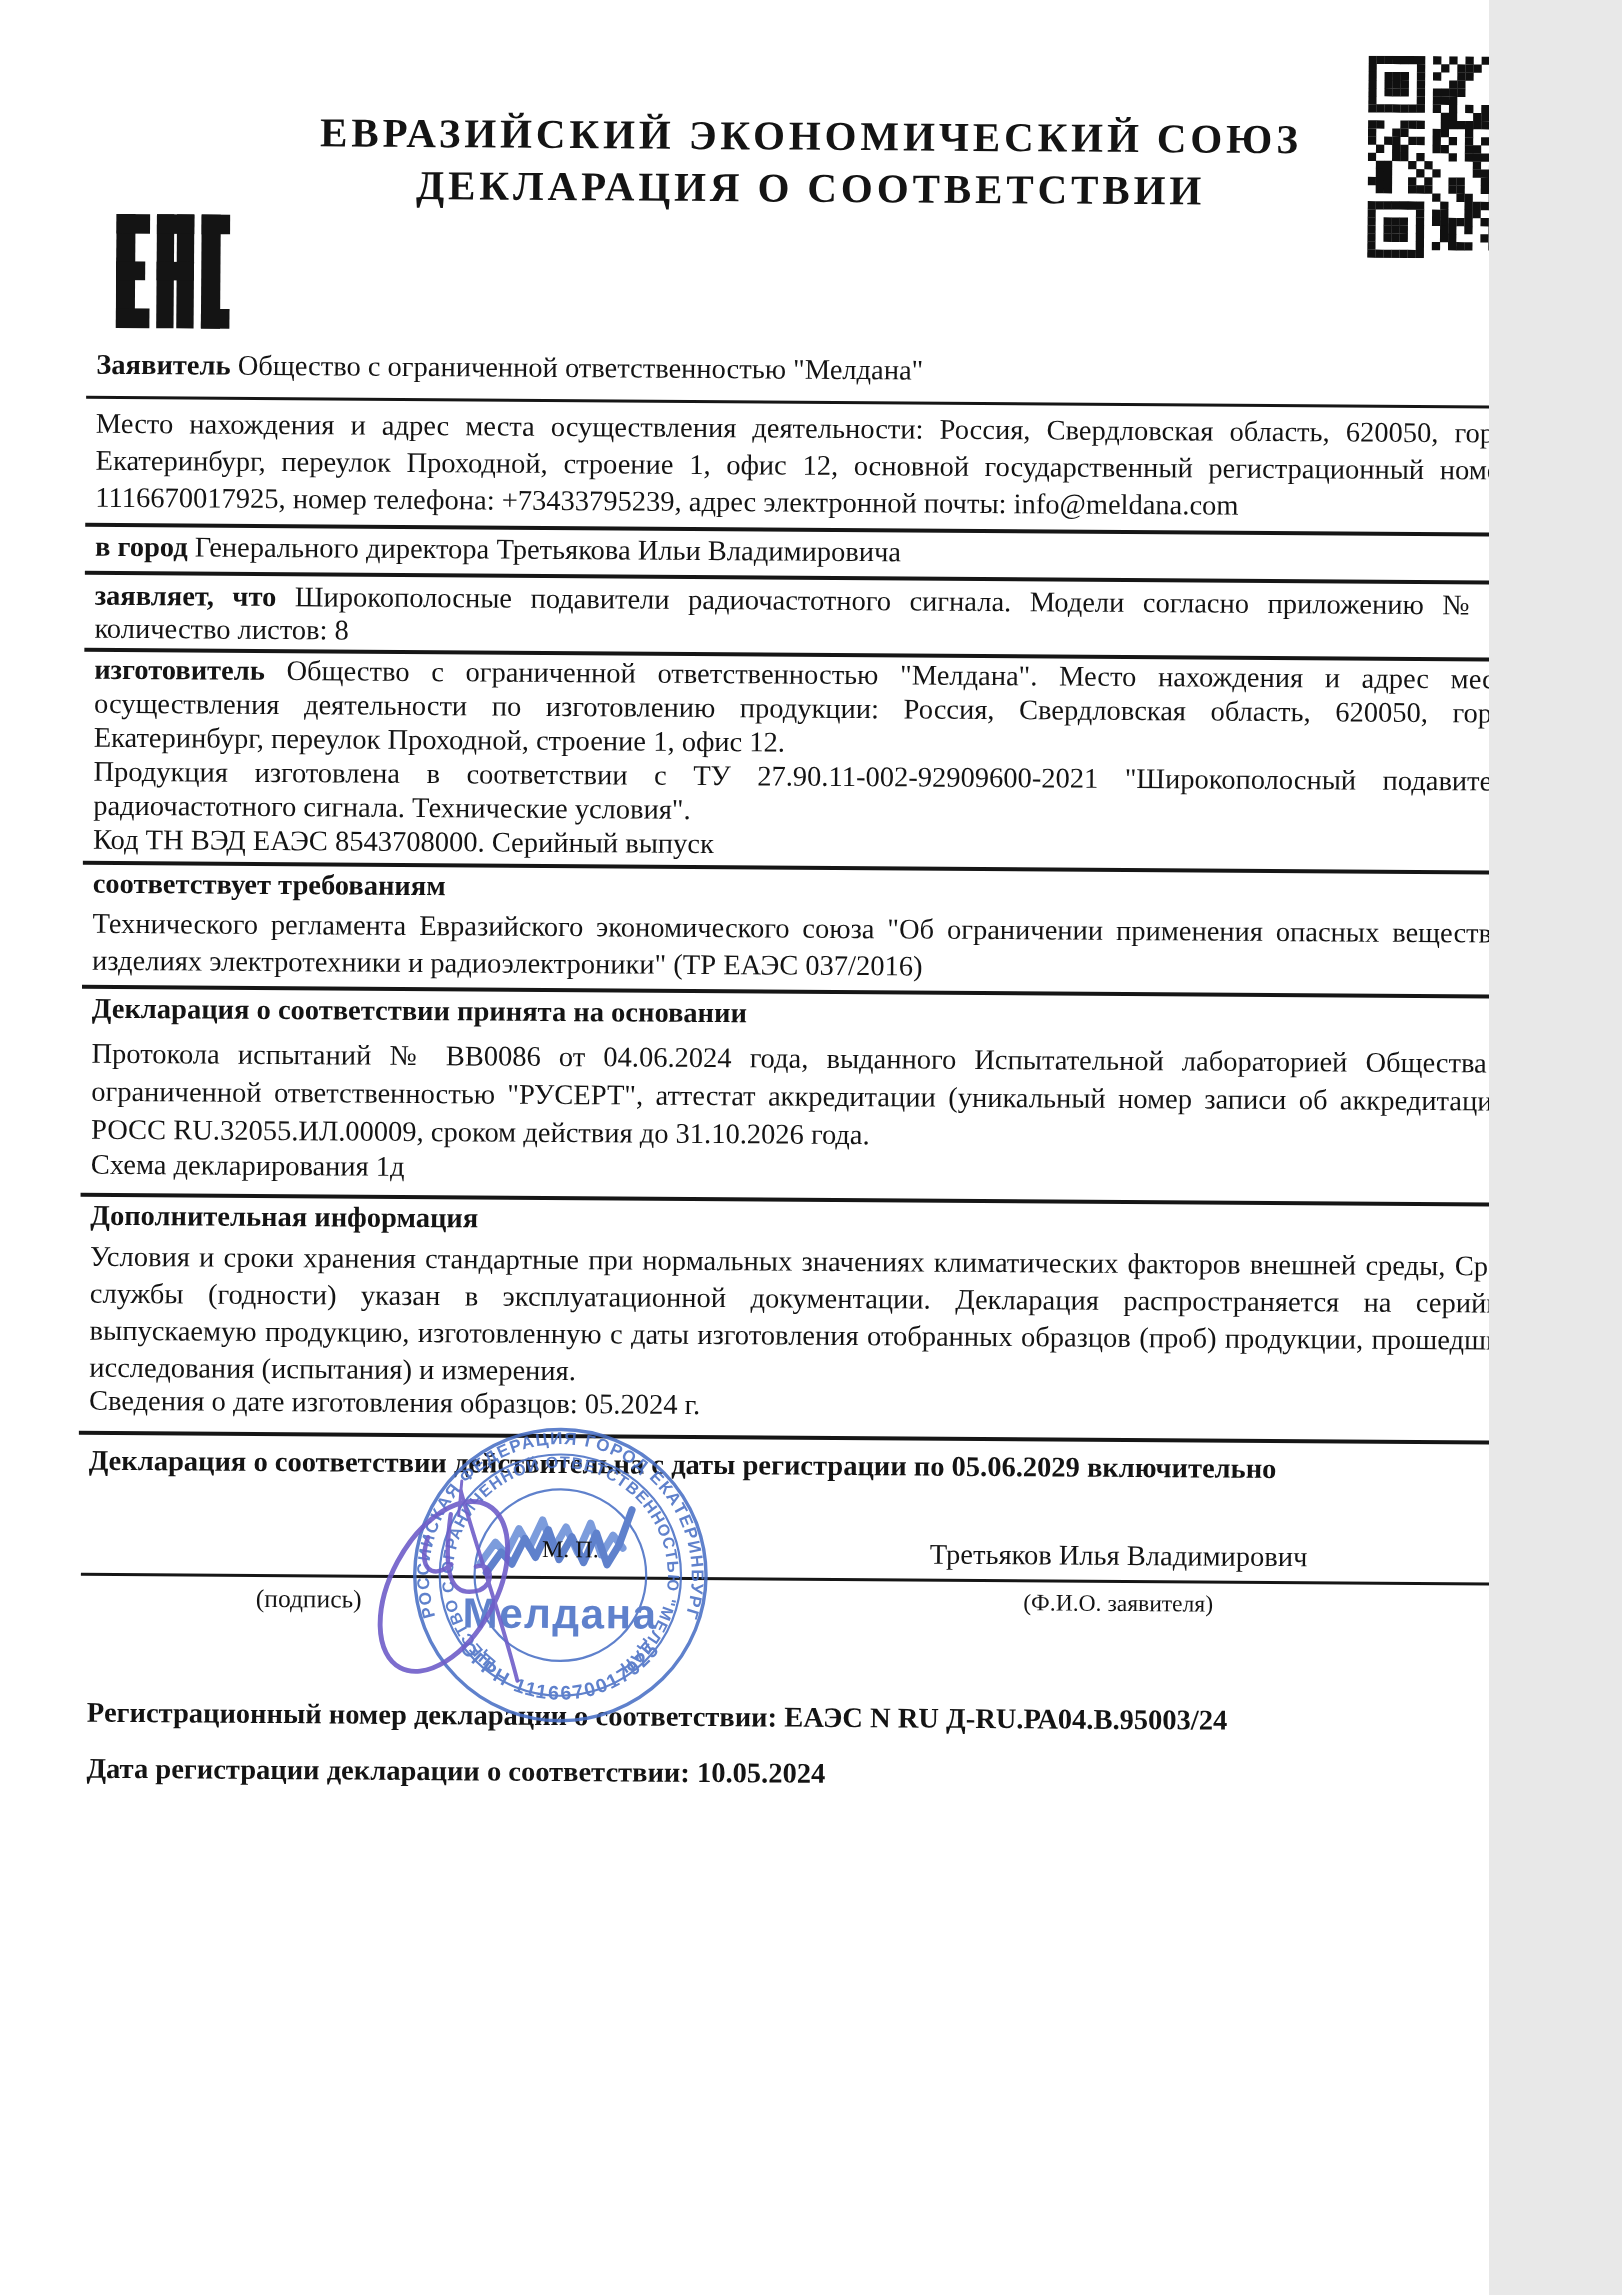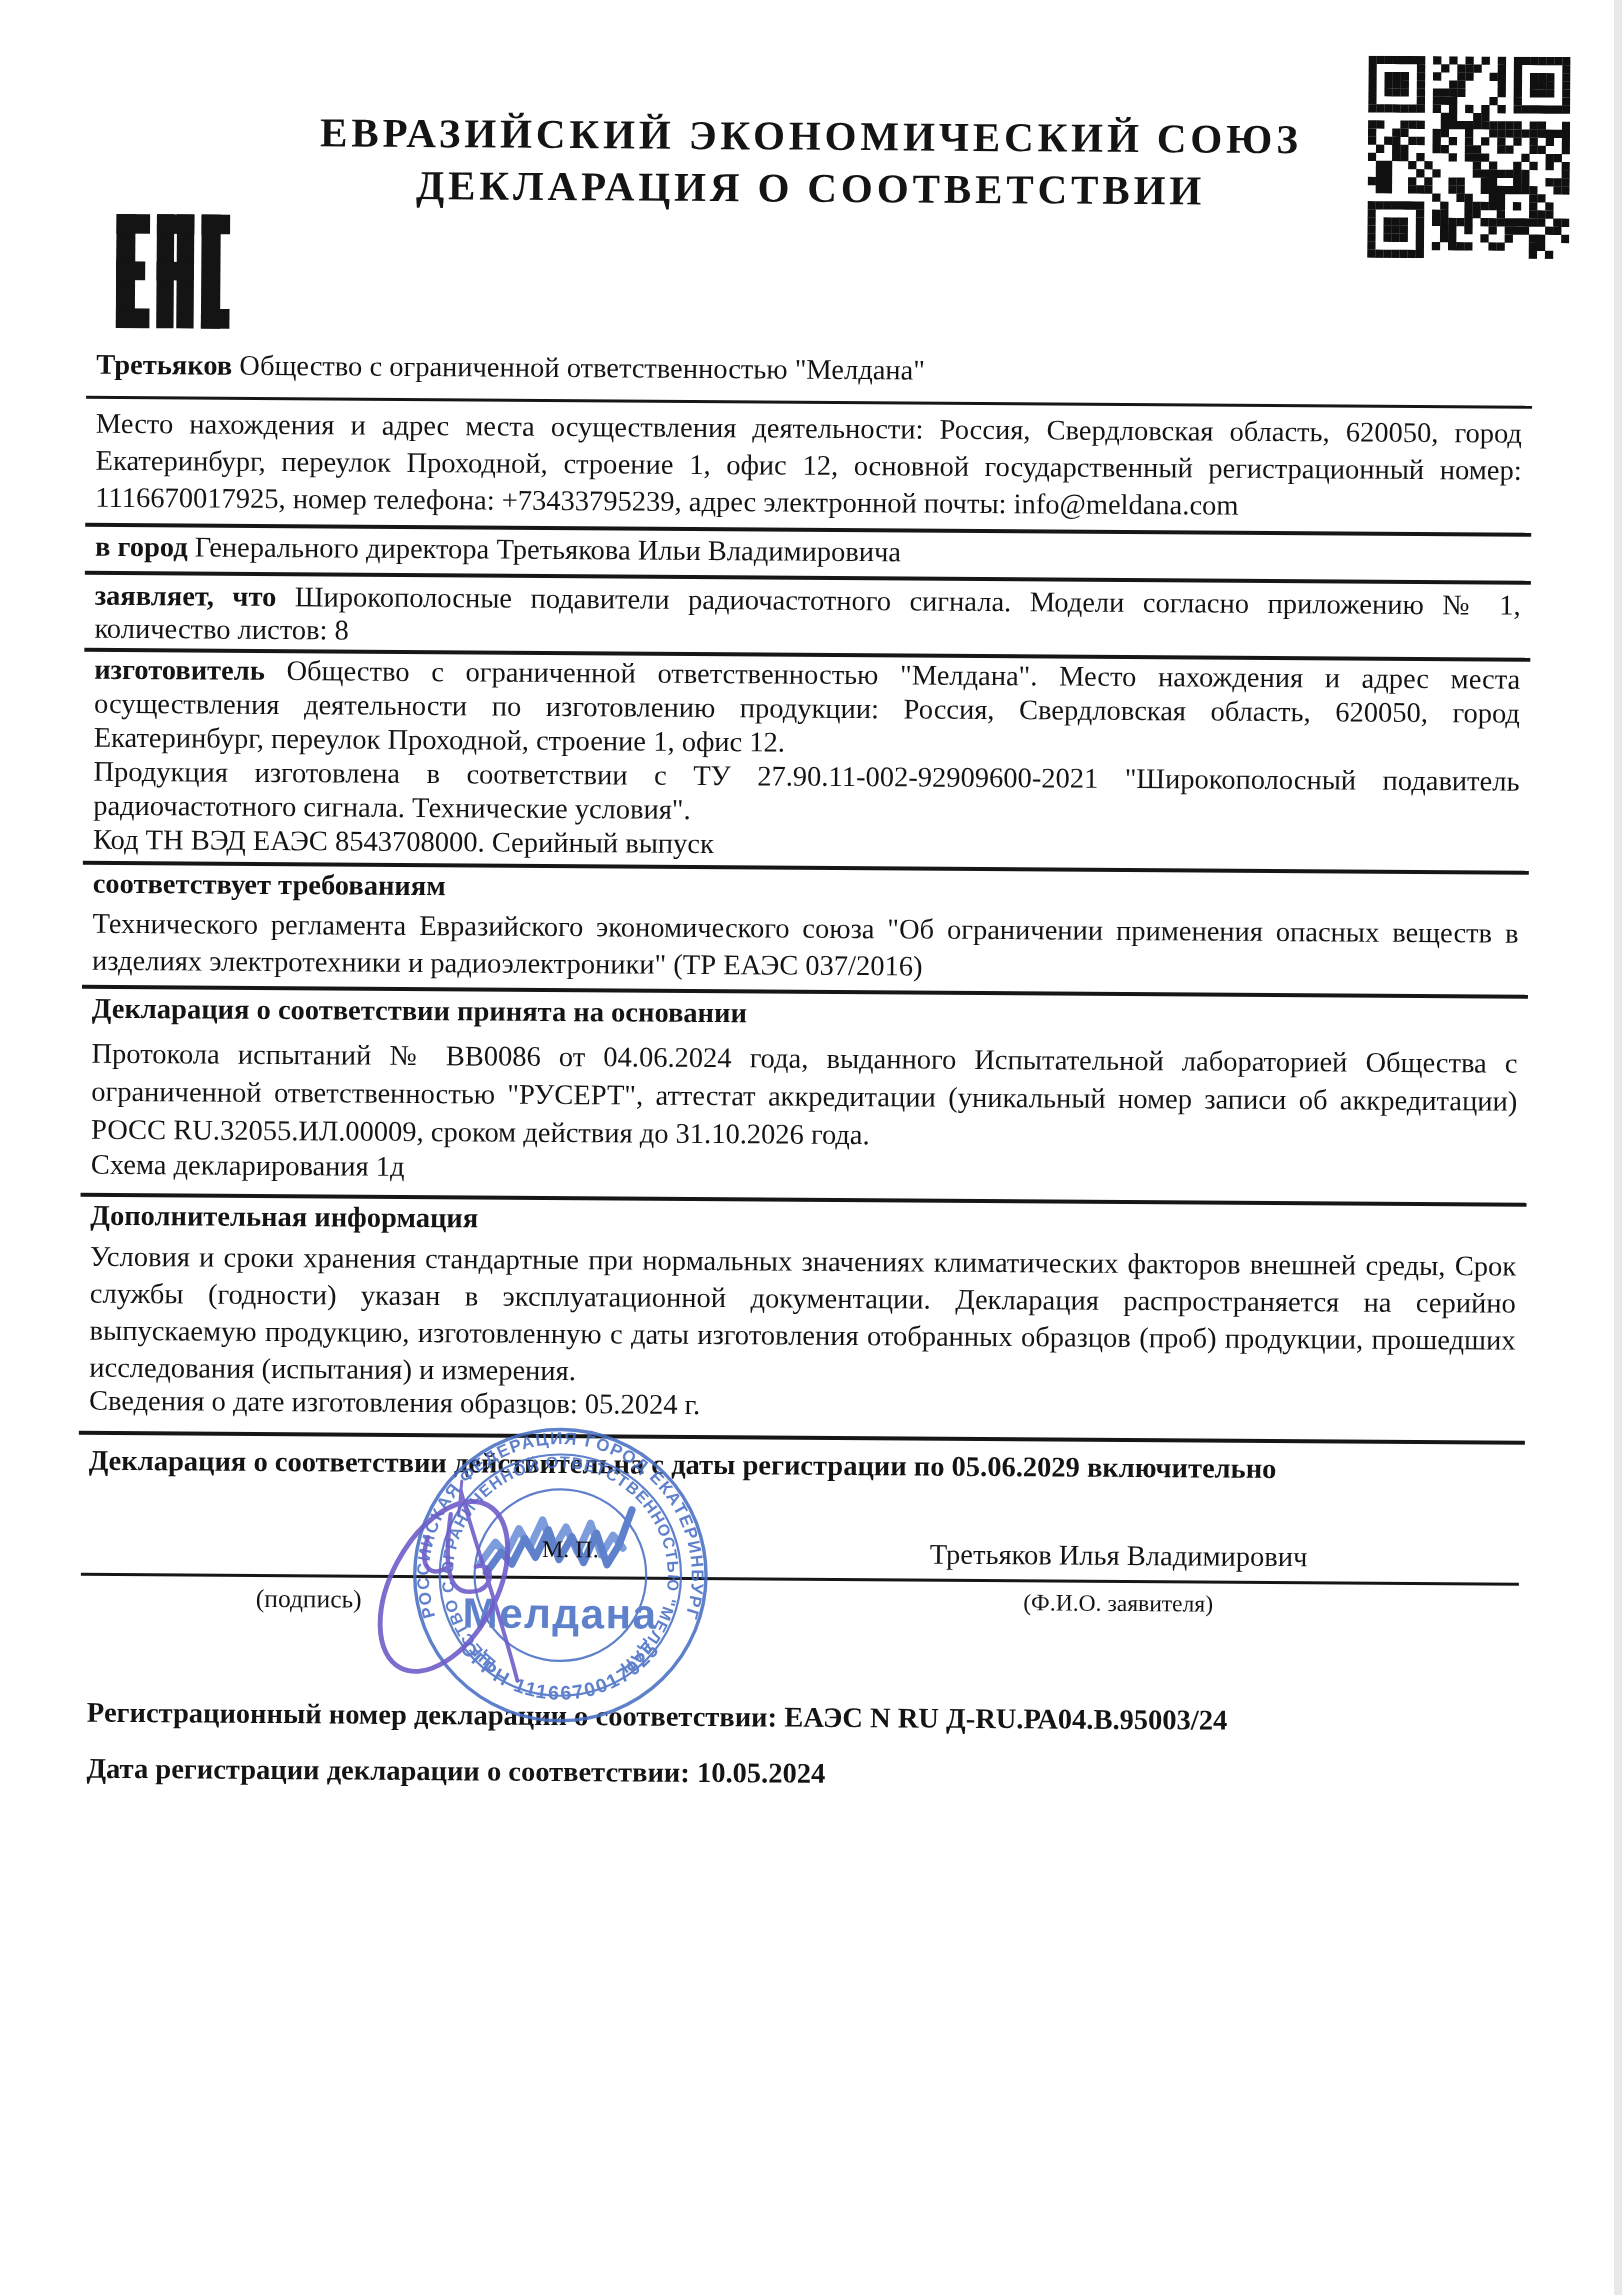--- a/index.html
+++ b/index.html
@@ -1,16 +1,16 @@
 <!DOCTYPE html>
 <html style="font-size:7.9px"><head>
 <meta charset="utf-8">
 <style>
   html,body{margin:0;padding:0;background:#e8e8e8;}
-  .page{position:relative;width:1614px;height:2295px;background:#ffffff;overflow:hidden;
+  .page{position:relative;width:1489px;height:2295px;background:#ffffff;overflow:hidden;
         font-family:"Liberation Serif", serif;color:#141414;}
   .content{position:absolute;left:98px;top:0;width:1426px;
            transform:rotate(0.4deg);transform-origin:29.5px 128px;}
   .header{position:relative;height:344px;}
   .title{position:absolute;left:0;width:100%;text-align:center;font-weight:bold;
          font-size:41px;letter-spacing:3.9px;white-space:nowrap;}
   .t1{top:107px;}
   .t2{top:159px;}
   .eac{position:absolute;left:18.7px;top:210px;}
   .qr{position:absolute;left:1270px;top:47px;}
@@ -378,21 +378,21 @@
           <rect x="33.0" y="395.5" width="16.9" height="16.9" fill="#101010"></rect>
           <rect x="49.4" y="395.5" width="16.9" height="16.9" fill="#101010"></rect>
           <rect x="65.9" y="395.5" width="16.9" height="16.9" fill="#101010"></rect>
           <rect x="82.4" y="395.5" width="16.9" height="16.9" fill="#101010"></rect>
           <rect x="98.9" y="395.5" width="16.9" height="16.9" fill="#101010"></rect>
           <rect x="329.6" y="395.5" width="16.9" height="16.9" fill="#101010"></rect>
           <rect x="362.6" y="395.5" width="16.9" height="16.9" fill="#101010"></rect>
         </svg>
     </div>
 
-    <p class="row" style="margin-top:4.9px;"><b>Третьяков</b> <span>Общество с ограниченной ответственностью "Мелдана"</span></p>
+    <p class="row" style="margin-top:4.9px;"><b>Заявитель</b> <span>Общество с ограниченной ответственностью "Мелдана"</span></p>
 
     <div class="hr" style="margin-top:14.7px;"></div>
 
     <p class="para" style="margin-top:5.9px;line-height:37px;">Место нахождения и адрес места осуществления деятельности: Россия, Свердловская область, 620050, город Екатеринбург, переулок Проходной, строение 1, офис 12, основной государственный регистрационный номер: 1116670017925, номер телефона: +73433795239, адрес электронной почты: info@meldana.com</p>
 
     <div class="hr" style="margin-top:6.4px;"></div>
 
     <p class="row" style="margin-top:4.4px;"><b>в город</b> <span>Генерального директора Третьякова Ильи Владимировича</span></p>
 
     <div class="hr" style="margin-top:7.9px;"></div>

